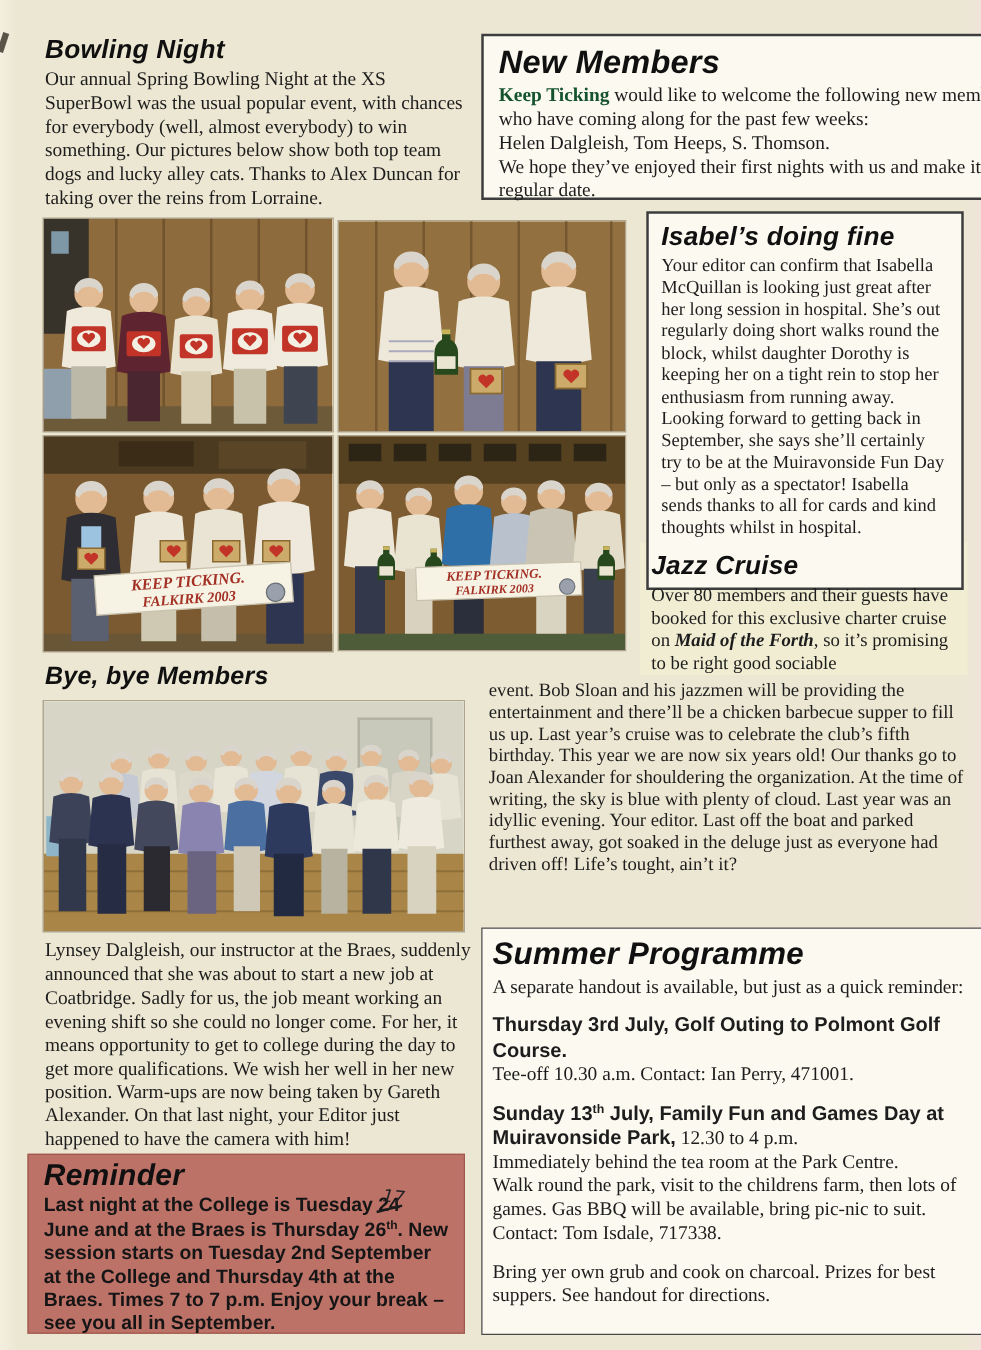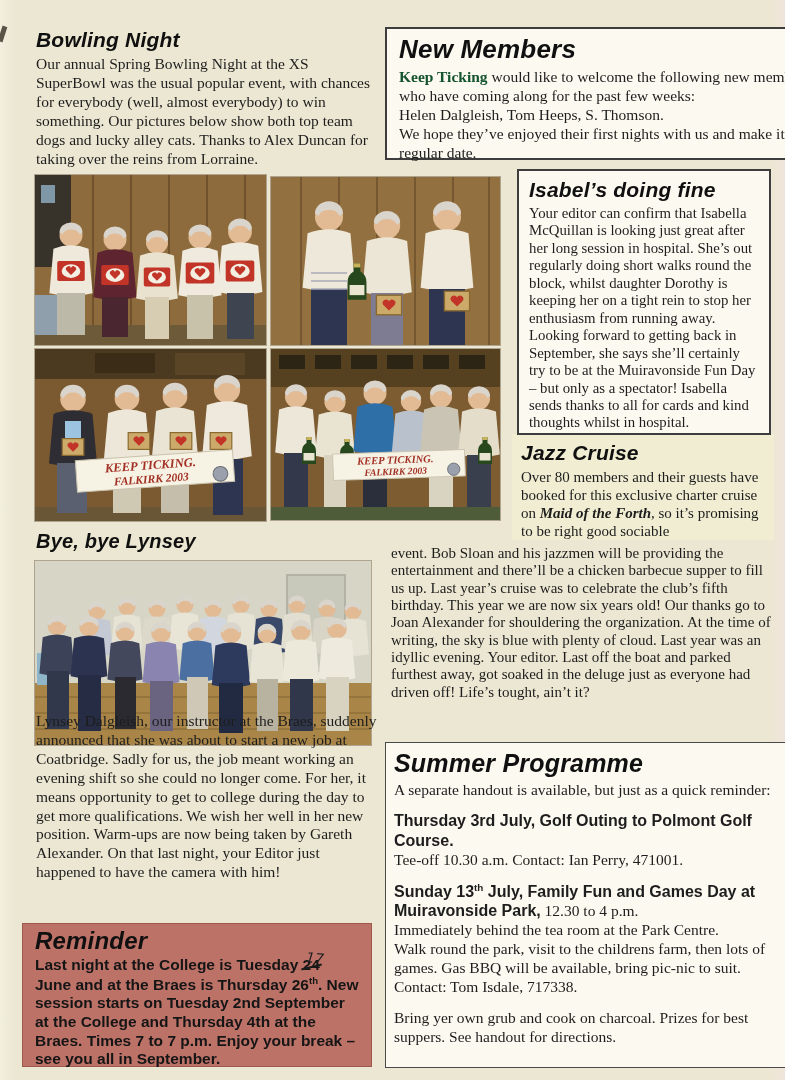--- a/index.html
+++ b/index.html
@@ -200,36 +200,36 @@
         <use href="#p" transform="translate(208,86) scale(1.3)" color="#e3ddca"></use>
         <rect x="196" y="106" width="24" height="52" fill="#3a3f4e"></rect>
       </g>
       <use href="#bottle" transform="translate(38,104)"></use>
       <use href="#bottle" transform="translate(76,106)"></use>
       <use href="#bottle" transform="translate(214,104)"></use>
       <use href="#banner" transform="translate(128,116) rotate(-2) scale(0.88)"></use>
     </svg>
   </div>
 
-  <div class="abs box" style="left:517px;top:169px;width:254px;height:266px;padding:7px 10px;">
+  <div class="abs box" style="left:517px;top:169px;width:254px;height:303px;padding:7px 10px;">
     <h2 class="h h21">Isabel’s doing fine</h2>
     <p style="font-size:14.8px;line-height:1.18;">Your editor can confirm that Isabella McQuillan is looking just great after her long session in hospital.  She’s out regularly doing short walks round the block, whilst daughter Dorothy is keeping her on a tight rein to stop her enthusiasm from running away. Looking forward to getting back in September, she says she’ll certainly try to be at the Muiravonside Fun Day – but only as a spectator!  Isabella sends thanks to all for cards and kind thoughts whilst in hospital.</p>
   </div>
 
   <div class="abs" style="left:521px;top:441px;width:250px;">
     <h2 class="h h21">Jazz Cruise</h2>
     <p style="font-size:15px;line-height:1.2;"><span>Over 80 members and their guests have booked for this exclusive charter cruise on </span><span class="serif-bi">Maid of the Forth</span><span>, so it’s promising to be right good sociable</span></p>
   </div>
 
   <div class="abs" style="left:391px;top:545px;width:382px;">
     <p style="font-size:15px;line-height:1.155;">event.  Bob Sloan and his jazzmen will be providing the entertainment and there’ll be a chicken barbecue supper to fill us up.  Last year’s cruise was to celebrate the club’s fifth birthday.  This year we are now six years old!  Our thanks go to Joan Alexander for shouldering the organization. At the time of writing, the sky is blue with plenty of cloud.  Last year was an idyllic evening. Your editor. Last off the boat and parked furthest away, got soaked in the deluge just as everyone had driven off! Life’s tought, ain’t it?</p>
   </div>
 
   <div class="abs" style="left:36px;top:530px;width:340px;">
-    <h2 class="h h20">Bye, bye Lynsey</h2>
+    <h2 class="h h20">Bye, bye Members</h2>
   </div>
 
   <div class="photo" style="left:35px;top:561px;">
     <svg width="336" height="184" viewBox="0 0 336 184">
       <rect width="336" height="184" fill="#d6d5c6"></rect>
       <rect x="252" y="14" width="58" height="96" fill="#c8c8bb" stroke="#b2b2a5" stroke-width="2"></rect>
       <rect x="0" y="122" width="336" height="62" fill="#a98647"></rect>
       <g stroke="#8f6f38" stroke-width="1.5">
         <line x1="0" y1="136" x2="336" y2="136"></line>
           <line x1="0" y1="152" x2="336" y2="152"></line>
@@ -264,21 +264,21 @@
         <use href="#p" transform="translate(232,104) scale(1.1)" color="#e9e5d6"></use>
         <rect x="222" y="118" width="21" height="52" fill="#b8b2a0"></rect>
         <use href="#p" transform="translate(266,102) scale(1.15)" color="#ece8da"></use>
         <rect x="255" y="118" width="23" height="52" fill="#31374a"></rect>
         <use href="#p" transform="translate(302,100) scale(1.15)" color="#eeeade"></use>
         <rect x="291" y="116" width="23" height="54" fill="#d8d2c0"></rect>
       </g>
     </svg>
   </div>
 
-  <div class="abs" style="left:36px;top:712px;width:344px;">
+  <div class="abs" style="left:36px;top:752px;width:344px;">
     <p class="body-text">Lynsey Dalgleish, our instructor at the Braes, suddenly announced that she was about to start a new job at Coatbridge.  Sadly for us, the job meant working an evening shift so she could no longer come.  For her, it means opportunity to get to college during the day to get more qualifications.  We wish her well in her new position.  Warm-ups are now being taken by Gareth Alexander.  On that last night, your Editor just happened to have the camera with him!</p>
   </div>
 
   <div class="abs reminder" style="left:22px;top:923px;width:350px;height:144px;padding:3px 12px 6px 12px;">
     <h2 class="h h24" style="margin-bottom:1px;">Reminder</h2>
     <p class="rtext"><span>Last night at the College is Tuesday </span><span class="struck">24</span><span class="hand" style="position:relative;top:-8px;left:-14px;display:inline-block;width:0;">17</span><span> June and at the Braes is Thursday 26</span><sup>th</sup><span>.  New session starts on Tuesday 2nd September at the College and Thursday 4th at the Braes. Times 7 to 7 p.m.  Enjoy your break – see you all in September.</span></p>
   </div>
 
   <div class="abs box-thin" style="left:385px;top:742px;width:412px;height:326px;padding:6px 8px;">
     <h2 class="h h25">Summer Programme</h2>

